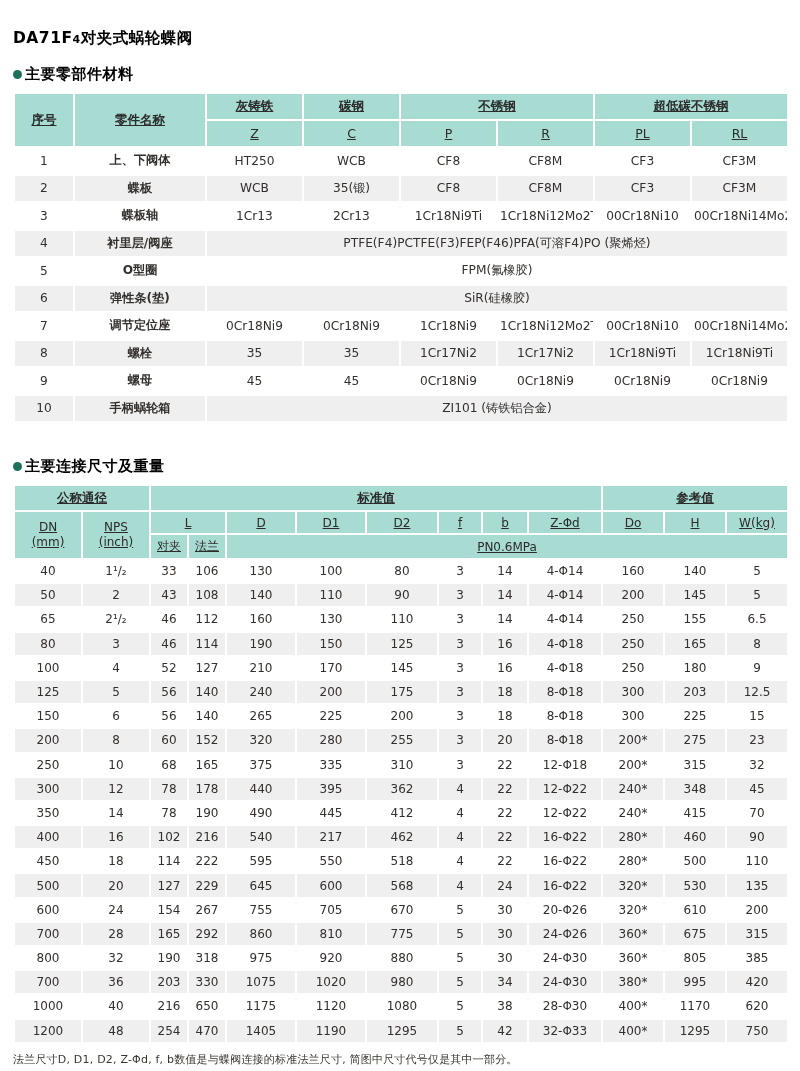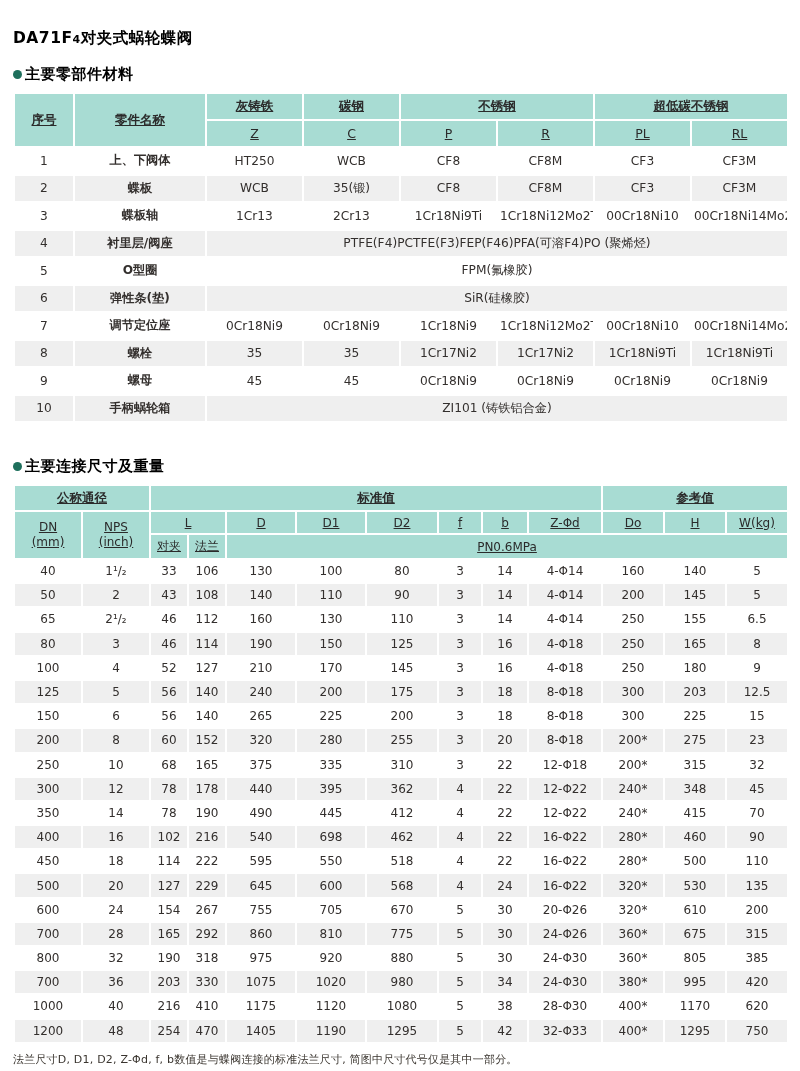--- a/index.html
+++ b/index.html
@@ -394,21 +394,21 @@
           <td>240*</td>
           <td>415</td>
           <td>70</td>
         </tr>
         <tr>
           <td>400</td>
           <td>16</td>
           <td>102</td>
           <td>216</td>
           <td>540</td>
-          <td>698</td>
+          <td>217</td>
           <td>462</td>
           <td>4</td>
           <td>22</td>
           <td>16-Φ22</td>
           <td>280*</td>
           <td>460</td>
           <td>90</td>
         </tr>
         <tr>
           <td>450</td>
@@ -497,21 +497,21 @@
           <td>34</td>
           <td>24-Φ30</td>
           <td>380*</td>
           <td>995</td>
           <td>420</td>
         </tr>
         <tr>
           <td>1000</td>
           <td>40</td>
           <td>216</td>
-          <td>410</td>
+          <td>650</td>
           <td>1175</td>
           <td>1120</td>
           <td>1080</td>
           <td>5</td>
           <td>38</td>
           <td>28-Φ30</td>
           <td>400*</td>
           <td>1170</td>
           <td>620</td>
         </tr>

